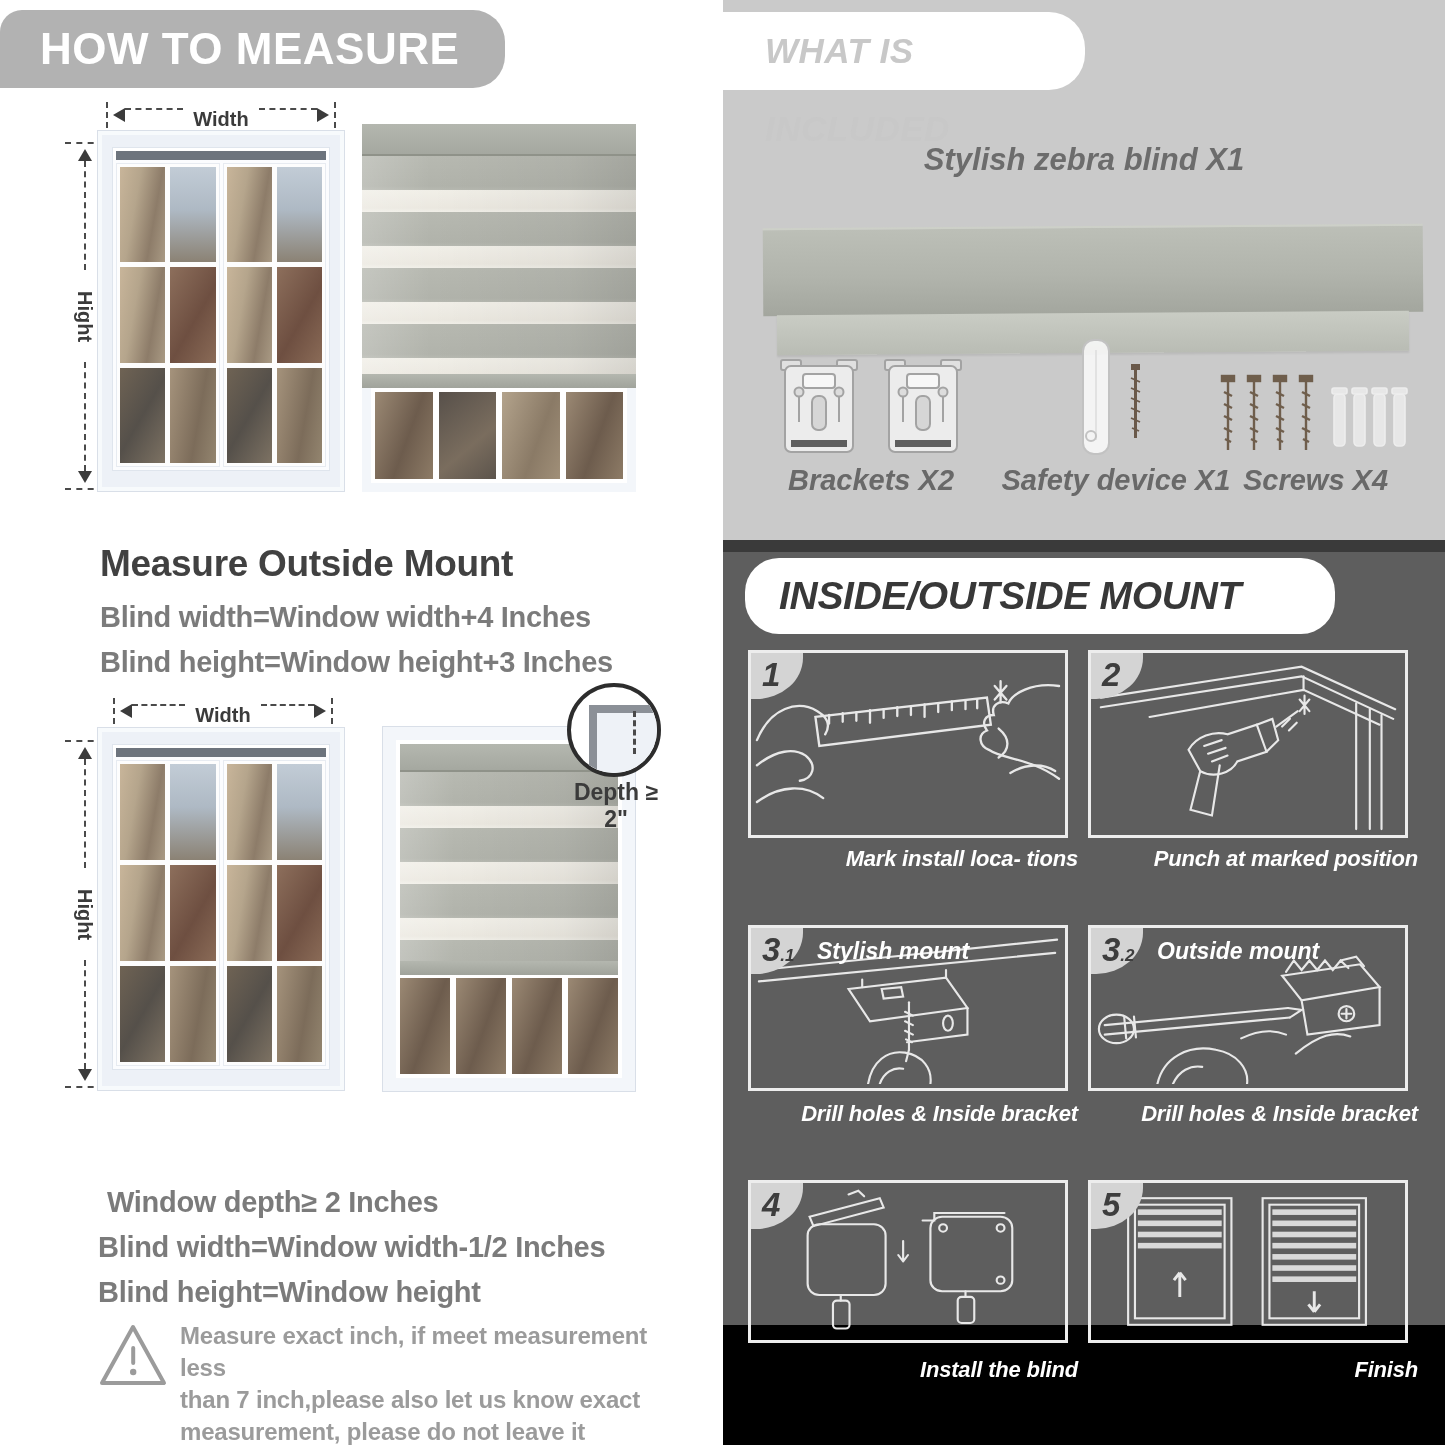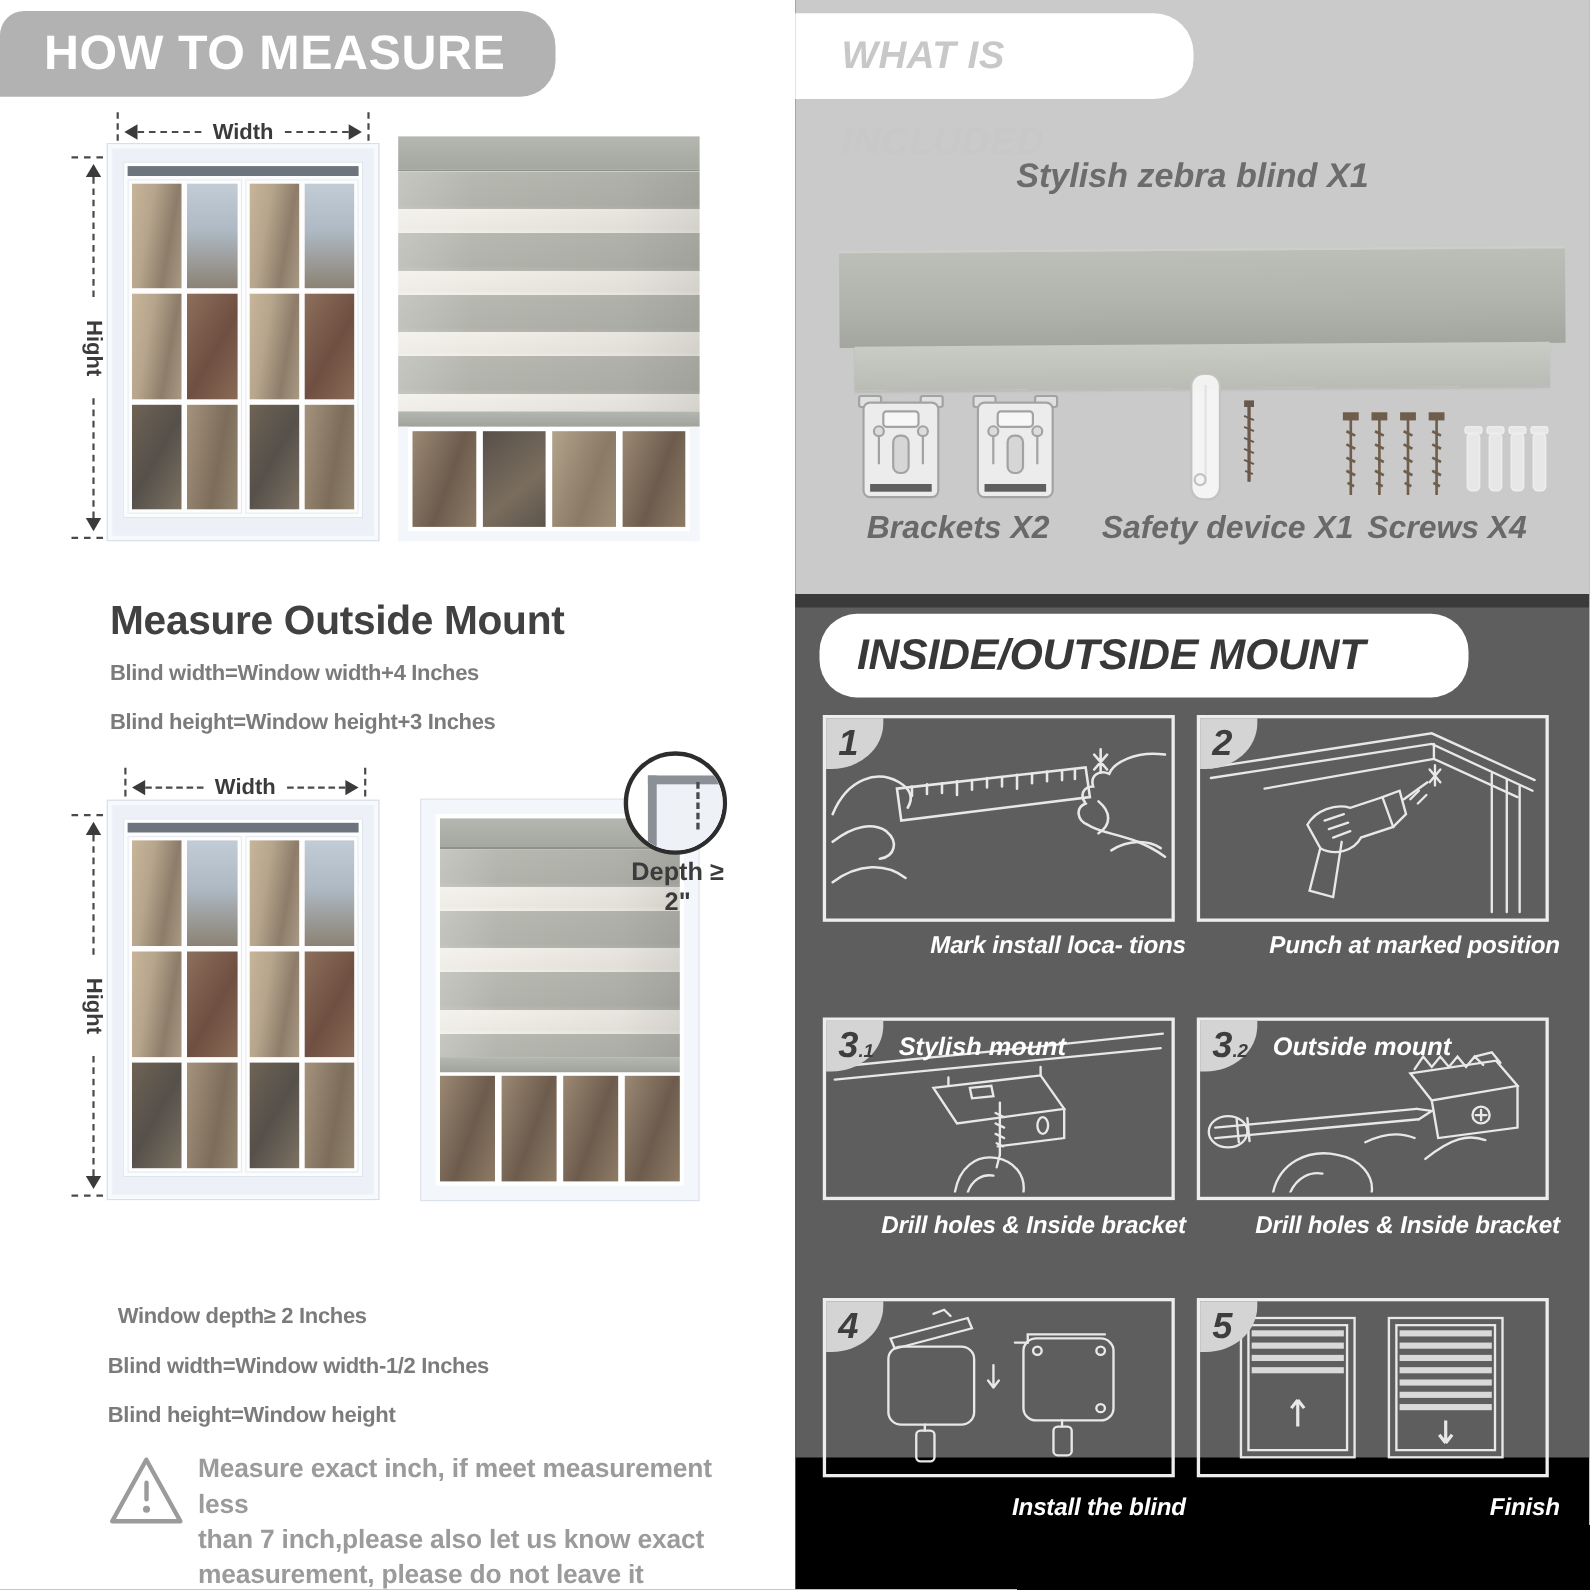--- a/index.html
+++ b/index.html
@@ -7,24 +7,24 @@
     font-family:"Liberation Sans","DejaVu Sans",sans-serif;background:#000000;}
   .abs{position:absolute;}
 
   
   .col-left{position:absolute;left:0;top:0;width:723px;height:1445px;background:#fff;}
   .banner-gray{position:absolute;left:0;top:10px;width:505px;height:78px;background:#b2b2b2;
     border-radius:22px 32px 32px 0;color:#fff;font-size:44px;font-weight:bold;
     line-height:78px;padding-left:40px;box-sizing:border-box;letter-spacing:.5px;}
 
   .h1{position:absolute;font-size:37px;font-weight:bold;color:#414141;letter-spacing:-.3px;}
-  .p1{position:absolute;font-size:20px;font-weight:bold;color:#7b7b7b;letter-spacing:-.3px;}
-
-  
-  .h-arrow{position:absolute;display:flex;align-items:center;height:24px;color:#3b3b3b;}
+  .p1{position:absolute;font-size:29px;font-weight:bold;color:#7b7b7b;letter-spacing:-.3px;}
+
+  
+  .h-arrow{position:absolute;display:flex;height:24px;color:#3b3b3b;}
   .h-arrow .seg{flex:1;height:0;border-top:2px dashed #4a4a4a;}
   .h-arrow .lbl{padding:0 10px;font-size:20px;font-weight:bold;}
   .tri-l{width:0;height:0;border:7px solid transparent;border-right:12px solid #3b3b3b;}
   .tri-r{width:0;height:0;border:7px solid transparent;border-left:12px solid #3b3b3b;}
   .h-arrow .tick{position:absolute;top:-6px;height:36px;border-left:2px dashed #4a4a4a;}
   .h-arrow .tl{left:0;} .h-arrow .tr{right:0;}
 
   .v-arrow{position:absolute;width:26px;display:flex;flex-direction:column;align-items:center;}
   .v-arrow .seg{flex:1;width:0;border-left:2px dashed #4a4a4a;}
   .tri-u{width:0;height:0;border:7px solid transparent;border-bottom:12px solid #3b3b3b;}

